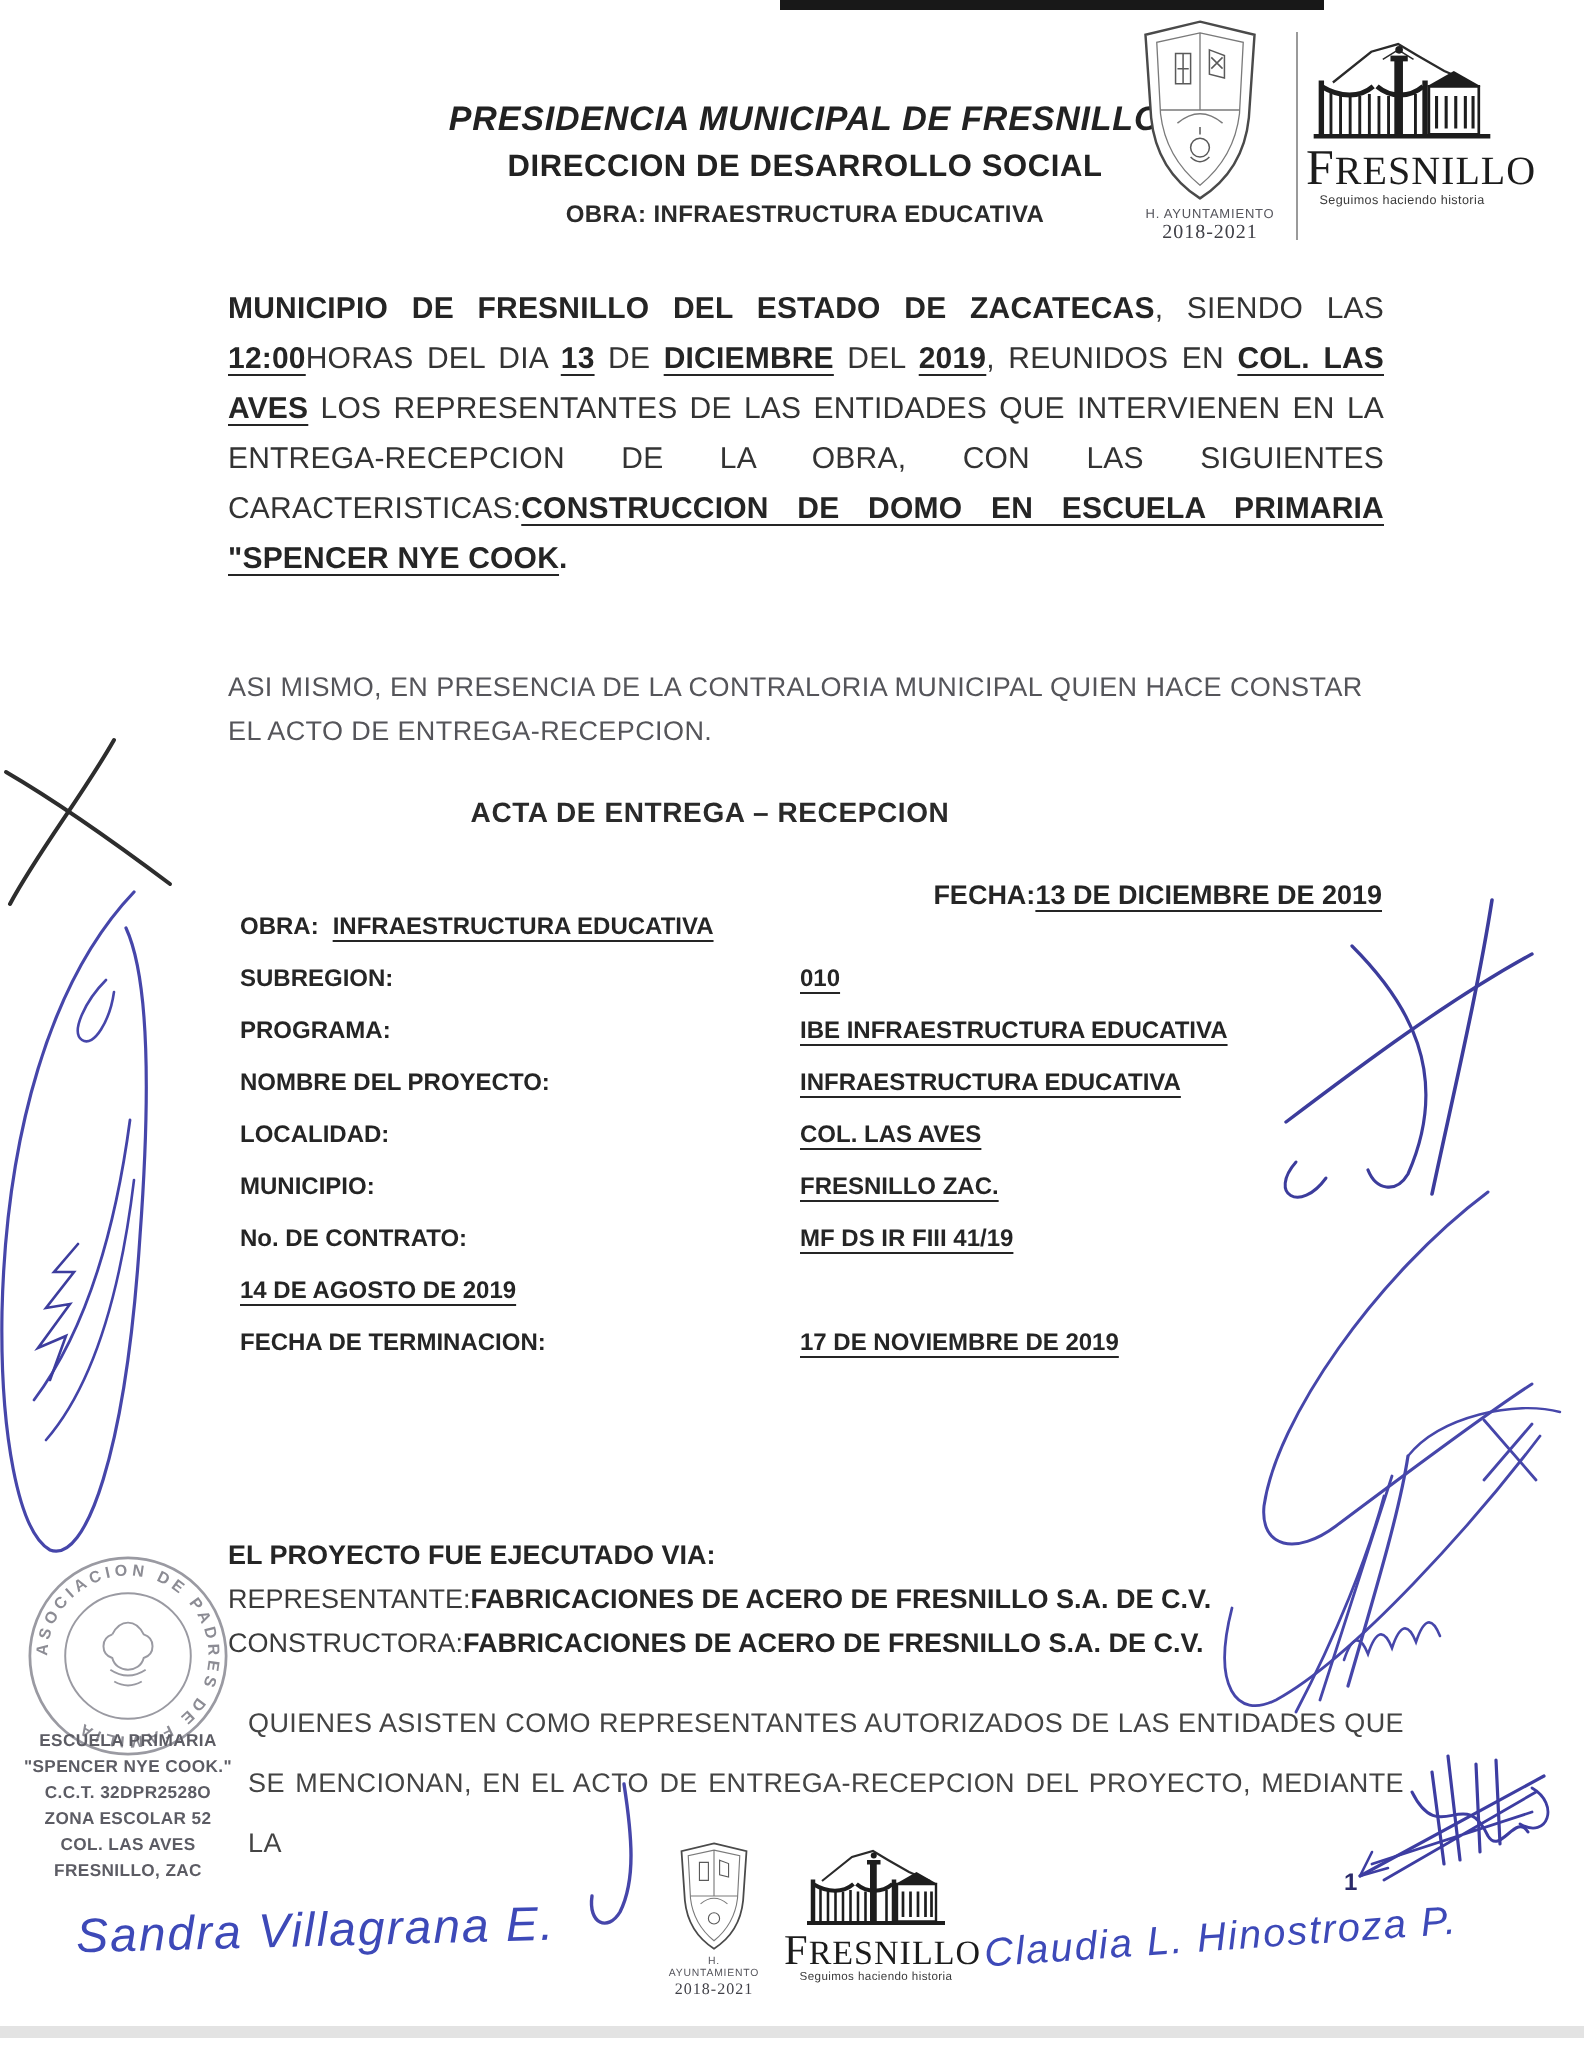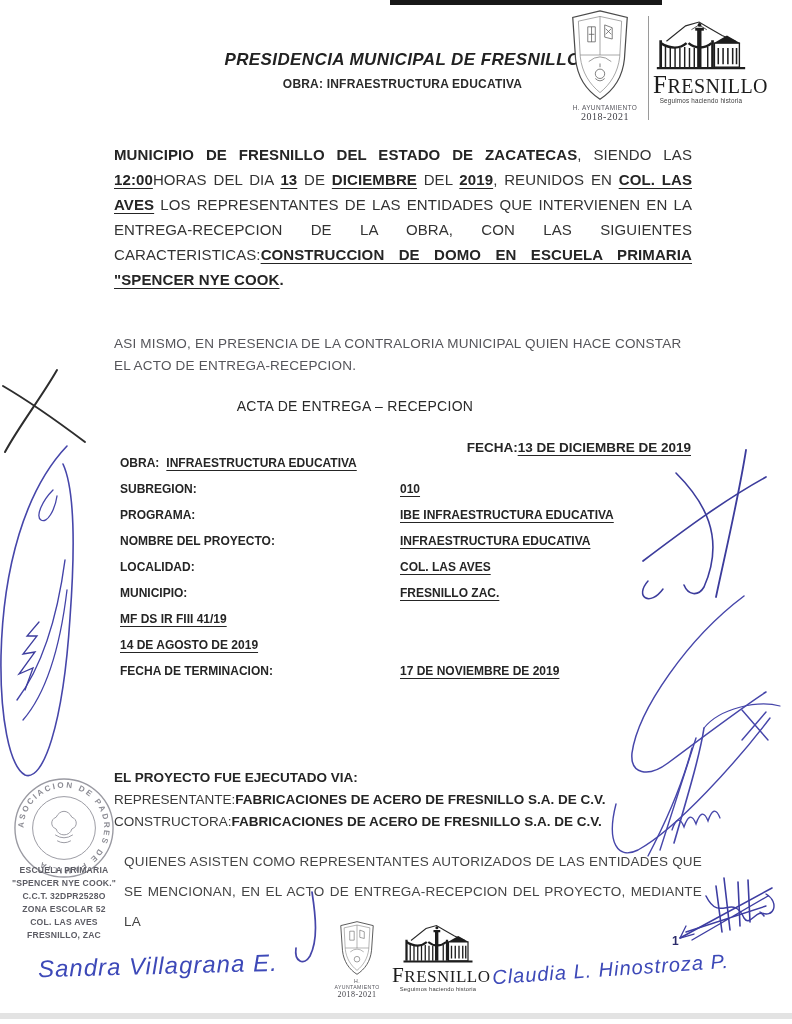--- a/index.html
+++ b/index.html
@@ -22,21 +22,21 @@
   .brand-box{left:653px;top:20px;width:96px;text-align:center;}
   .brand-word{font-family:"Liberation Serif",serif;font-size:20px;color:#1c1c1c;letter-spacing:.5px;line-height:20px;margin-top:1px;}
   .brand-word::first-letter{font-size:125%;}
   .brand-tagline{font-size:6.3px;color:#3a3a3a;margin-top:1px;letter-spacing:.2px;}
   
   .intro{left:114px;top:142px;width:578px;font-size:15px;line-height:25px;
          text-align:justify;color:#333;letter-spacing:.1px;}
   .b{font-weight:700;color:#252525;}
   .u{text-decoration:underline;text-underline-offset:3px;text-decoration-thickness:1.3px;}
   .contraloria{left:114px;top:333px;width:578px;font-size:13.5px;line-height:22px;color:#55555a;letter-spacing:.2px;}
-  .acta-title{left:115px;top:398px;width:480px;text-align:center;font-size:14px;font-weight:400;color:#2a2a2a;letter-spacing:.3px;}
+  .acta-title{left:115px;top:398px;width:480px;text-align:center;font-size:14px;font-weight:700;color:#2a2a2a;letter-spacing:.3px;}
   .fecha-line{left:115px;top:440px;width:576px;text-align:right;font-size:13.5px;font-weight:700;color:#252525;}
   
   .details{left:120px;top:450px;width:560px;font-size:12px;font-weight:700;color:#252525;}
   .detail-row{display:flex;height:26px;align-items:center;}
   .detail-label{width:280px;flex:none;}
   .detail-inline-gap{width:7px;flex:none;}
   .detail-value{white-space:nowrap;}
   
   .ejecucion{left:114px;top:767px;width:578px;font-size:13.5px;line-height:22px;color:#3a3a3a;}
   .closing{left:124px;top:847px;width:578px;font-size:13.5px;line-height:30px;color:#444;
@@ -61,20 +61,21 @@
 </style>
 </head>
 <body>
 
 <div class="page">
 
   <div class="abs scan-bar"></div>
 
   <div class="abs doc-header">
     <div class="doc-title">PRESIDENCIA MUNICIPAL DE FRESNILLO</div>
+    <div class="doc-dept">DIRECCION DE DESARROLLO SOCIAL</div>
     <div class="doc-obra">OBRA: INFRAESTRUCTURA EDUCATIVA</div>
   </div>
 
   <div class="abs crest-box">
     <svg width="64" height="94" viewBox="0 0 64 100">
       <path d="M32,3 L61,10 L58,54 C56,74 46,88 32,97 C18,88 8,74 6,54 L3,10 Z" fill="#ffffff" stroke="#4a4a4a" stroke-width="1.3"></path>
       <path d="M32,9 L55,14 L53,52 C51,69 43,81 32,90 C21,81 13,69 11,52 L9,14 Z" fill="none" stroke="#7a7a7a" stroke-width="0.7"></path>
       <path d="M32,9 L32,50 M11,50 L53,50" stroke="#7a7a7a" stroke-width="0.7"></path>
       <path d="M19,20 h8 v16 h-8 z M23,20 v16 M20,28 h6" fill="none" stroke="#5a5a5a" stroke-width="0.8"></path>
       <path d="M37,18 l8,3 v12 l-8,-2 z M38,22 l6,6 M44,22 l-6,6" fill="none" stroke="#5a5a5a" stroke-width="0.8"></path>
@@ -136,20 +137,21 @@
       </div>
     <div class="detail-row">
         <span class="detail-label">LOCALIDAD:</span>
         <span class="detail-value u">COL. LAS AVES</span>
       </div>
     <div class="detail-row">
         <span class="detail-label">MUNICIPIO:</span>
         <span class="detail-value u">FRESNILLO ZAC.</span>
       </div>
     <div class="detail-row">
+        <span class="detail-label">No. DE CONTRATO:</span>
         <span class="detail-value u">MF DS IR FIII 41/19</span>
       </div>
     <div class="detail-row">
         <span class="detail-value u">14 DE AGOSTO DE 2019</span>
       </div>
     <div class="detail-row">
         <span class="detail-label">FECHA DE TERMINACION:</span>
         <span class="detail-value u">17 DE NOVIEMBRE DE 2019</span>
       </div>
   </div>

